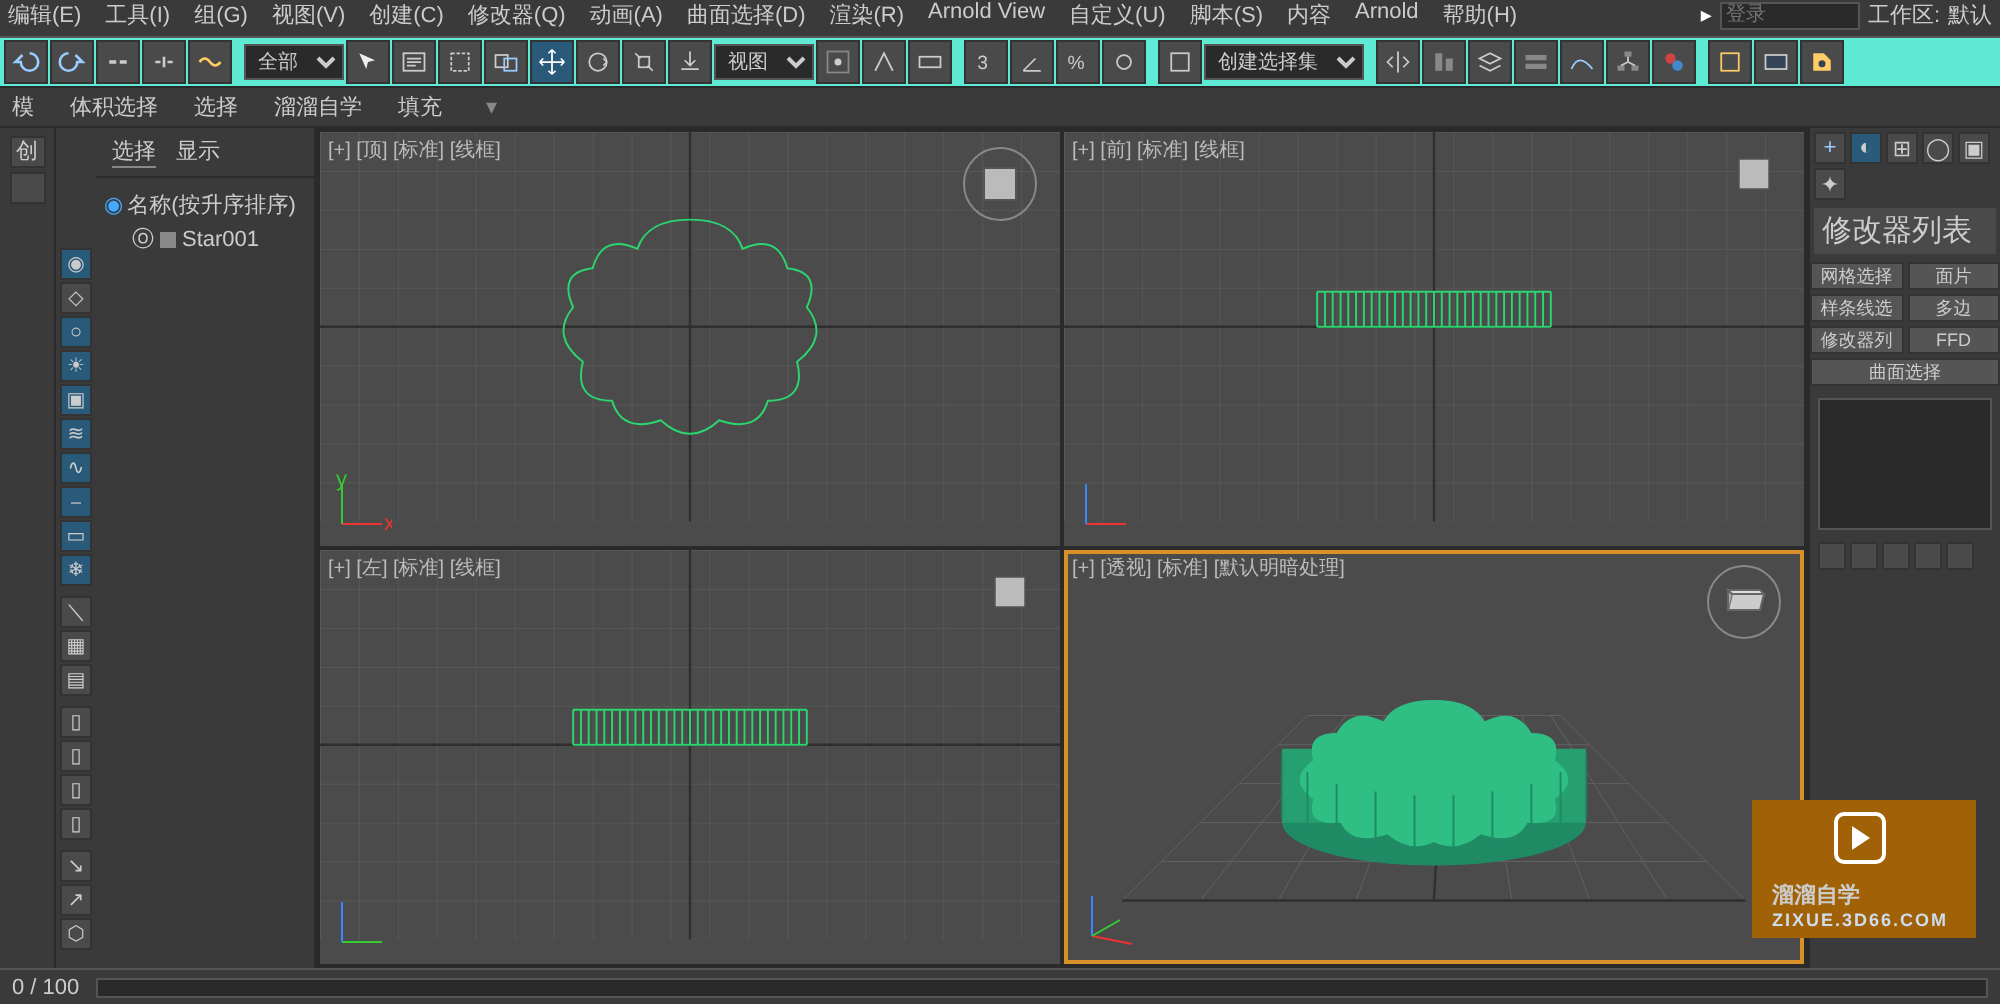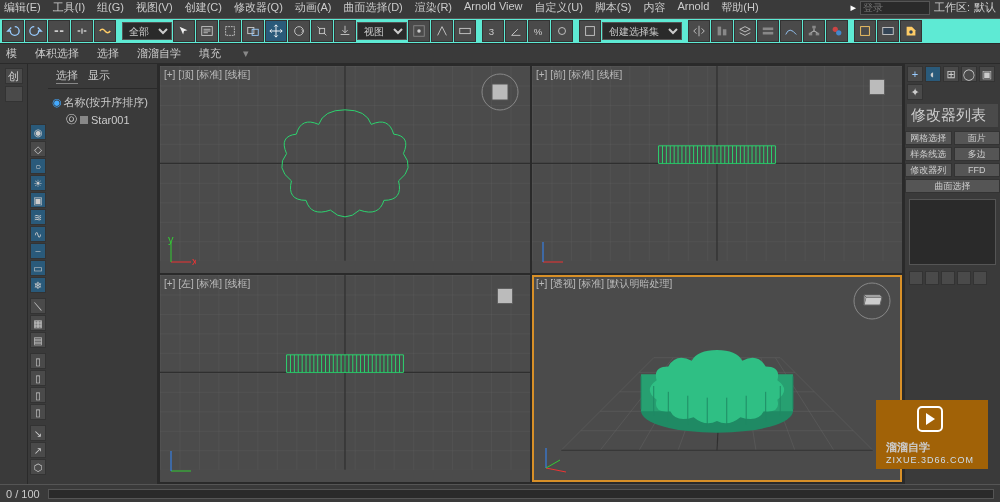--- a/index.html
+++ b/index.html
@@ -54,21 +54,21 @@
 .rollbtns { display: flex; flex-wrap: wrap; gap: 2px; padding: 2px 0; }
 .rollbtns .r { flex: 1 1 40px; height: 14px; background: #555; border: 1px solid #333; font-size: 9px; text-align: center; line-height: 12px; cursor: pointer; overflow: hidden; }
 .modlist { margin: 4px; height: 66px; background: #2a2a2a; border: 1px solid #555; }
 .modbtns { display: flex; gap: 2px; padding: 2px 4px; }
 .modbtns .m { width: 14px; height: 14px; background: #4a4a4a; border: 1px solid #333; cursor: pointer; }
 
 .statusbar { height: 18px; background: #3a3a3a; border-top: 1px solid #555; display: flex; align-items: center; padding: 0 6px; gap: 8px; font-size: 10px; }
 .timeslider { flex: 1; height: 10px; background: #2a2a2a; border: 1px solid #555; position: relative; }
 
 .watermark { position: absolute; right: 12px; bottom: 33px; background: #a16207; color: #fff; padding: 6px 14px 4px 10px; font-size: 18px; font-weight: bold; display: flex; align-items: center; gap: 8px; z-index: 100; flex-direction: column; }
-.watermark .sub { font-size: 9px; display: block; color: #cde; font-weight: normal; letter-spacing: 1px; }
+.watermark .sub { font-size: 9px; display: block; color: #cde; font-weight: bold; letter-spacing: 1px; }
 .watermark .play { width: 26px; height: 26px; border: 2px solid #fff; border-radius: 5px; display: flex; align-items: center; justify-content: center; }
 .watermark .tri { width: 0; height: 0; border-left: 9px solid #fff; border-top: 6px solid transparent; border-bottom: 6px solid transparent; margin-left: 2px; }
 </style>
 </head>
 <body>
 
 <div class="menubar">
   <span>编辑(E)</span>
   <span>工具(I)</span>
   <span>组(G)</span>

